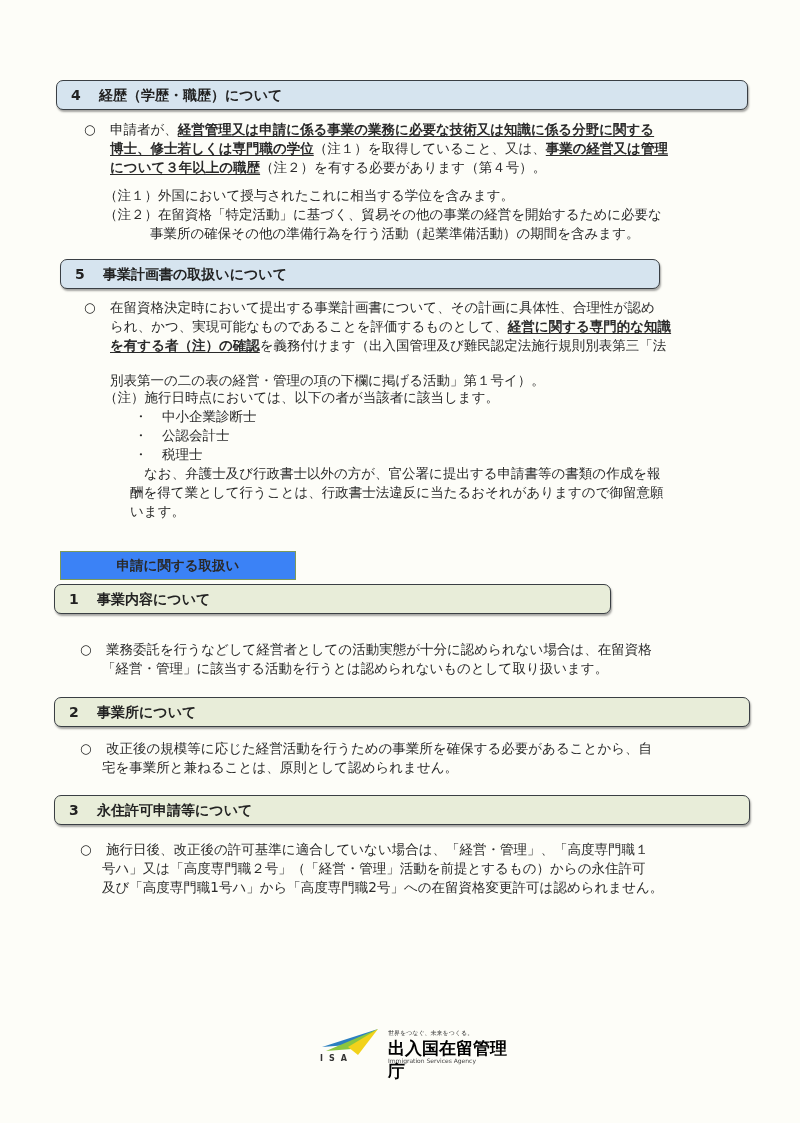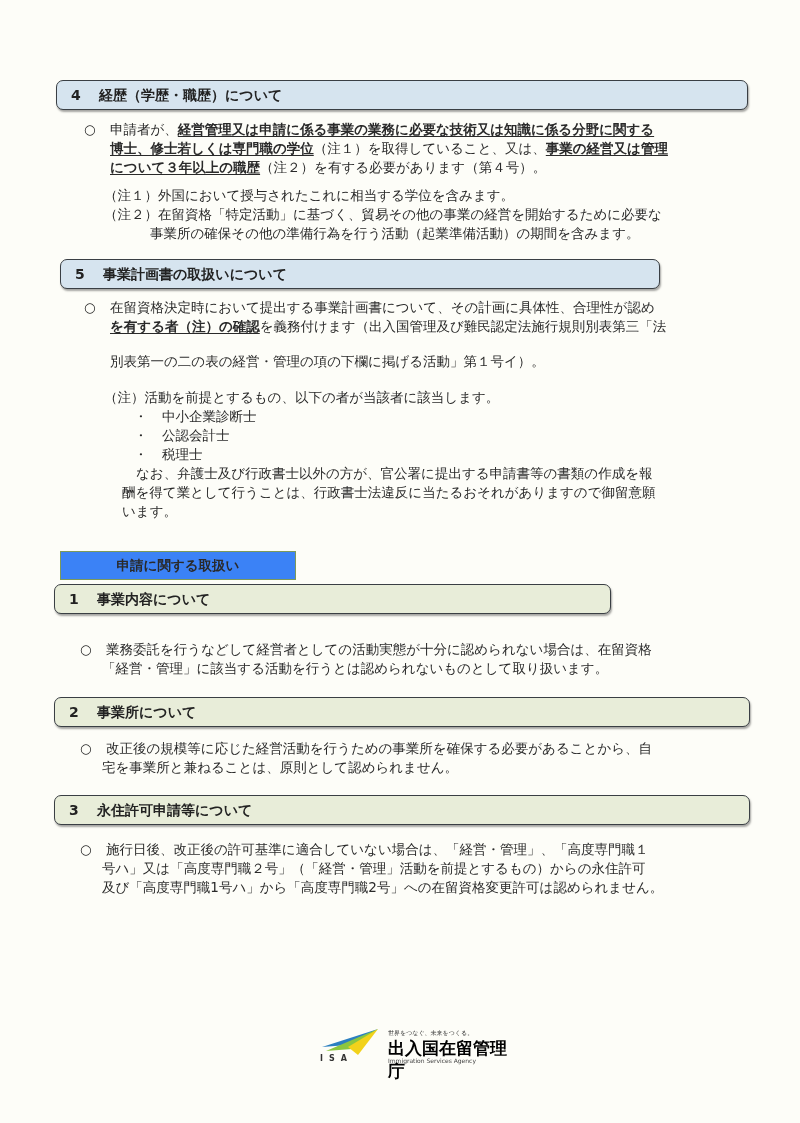--- a/index.html
+++ b/index.html
@@ -73,37 +73,38 @@
     <div>（注２）在留資格「特定活動」に基づく、貿易その他の事業の経営を開始するために必要な</div>
     <div style="padding-left:46px;">事業所の確保その他の準備行為を行う活動（起業準備活動）の期間を含みます。</div>
   </div>
 
   <div class="sec-header blue" style="left:60px; top:259px; width:600px;">
     <span class="sec-num">5</span><span>事業計画書の取扱いについて</span>
   </div>
 
   <div class="para" style="left:84px; top:298px; width:680px;">
     <div><span class="circle">○</span><span>在留資格決定時において提出する事業計画書について、その計画に具体性、合理性が認め</span></div>
+    <div style="padding-left:26px;"><span>られ、かつ、実現可能なものであることを評価するものとして、</span><span class="u">経営に関する専門的な知識</span></div>
     <div style="padding-left:26px;"><span class="u">を有する者（注）の確認</span><span>を義務付けます（出入国管理及び難民認定法施行規則別表第三「法</span></div>
     <div style="padding-left:26px;margin-top:16px;"><span>別表第一の二の表の経営・管理の項の下欄に掲げる活動」第１号イ）。</span></div>
   </div>
 
-  <div class="note" style="left:104px; top:388px;">（注）活動を前提とするもの、以下の者が当該者に該当します。</div>
+  <div class="note" style="left:104px; top:388px;">（注）施行日時点においては、以下の者が当該者に該当します。</div>
 
   <div class="bullet-item" style="left:134px; top:407px;">
     <span style="display:inline-block;width:28px;">・</span><span>中小企業診断士</span>
   </div>
   <div class="bullet-item" style="left:134px; top:426px;">
     <span style="display:inline-block;width:28px;">・</span><span>公認会計士</span>
   </div>
   <div class="bullet-item" style="left:134px; top:445px;">
     <span style="display:inline-block;width:28px;">・</span><span>税理士</span>
   </div>
 
-  <div class="note" style="left:122px; top:464px; width:640px;">
+  <div class="note" style="left:130px; top:464px; width:640px;">
     <div style="padding-left:14px;">なお、弁護士及び行政書士以外の方が、官公署に提出する申請書等の書類の作成を報</div>
     <div>酬を得て業として行うことは、行政書士法違反に当たるおそれがありますので御留意願</div>
     <div>います。</div>
   </div>
 
   <div class="sub-box">申請に関する取扱い</div>
 
   <div class="sec-header green" style="left:54px; top:584px; width:557px;">
     <span class="sec-num">1</span><span>事業内容について</span>
   </div>

